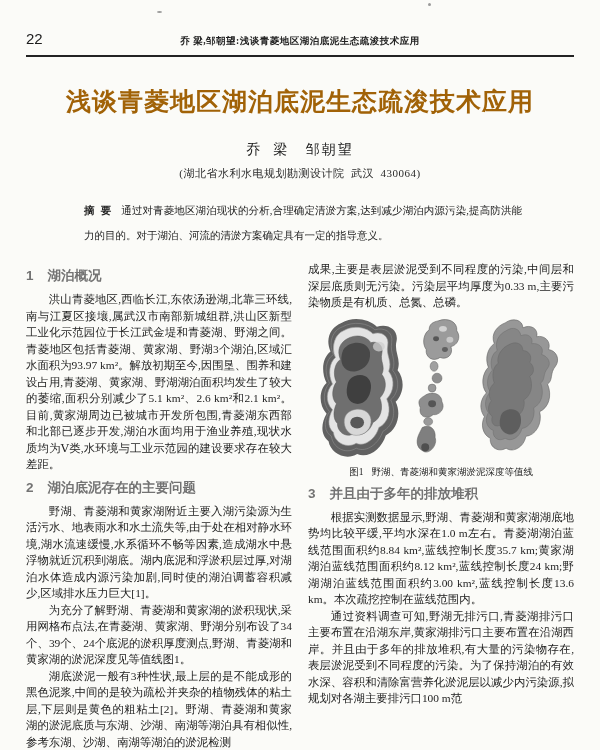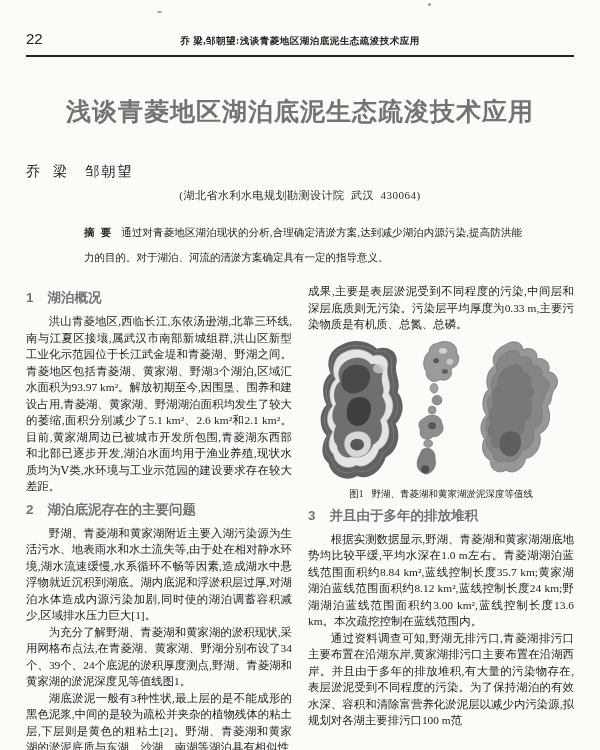--- a/index.html
+++ b/index.html
@@ -11,23 +11,23 @@
   .page{padding:0 26px;position:relative;}
 
   
   .hdr{display:flex;align-items:baseline;padding-top:30px;}
   .pageno{width:46px;font-size:15px;font-family:Liberation Sans, sans-serif;}
   .rhead{flex:1;text-align:center;font-family:Liberation Serif, serif;
          font-size:9.5px;font-weight:700;letter-spacing:.5px;color:#222;}
   .hdr-rule{border-bottom:2.5px solid #232323;margin-top:7px;}
 
   
-  .title{margin-top:38px;text-align:center;font-family:"Liberation Sans","DejaVu Sans",sans-serif;
-         font-size:25px;font-weight:900;letter-spacing:1px;color:#737373;}
-  .authors{margin-top:35px;font-size:14px;letter-spacing:2px;white-space:pre;color:#222;}
+  .title{margin-top:28px;text-align:center;font-family:"Liberation Sans","DejaVu Sans",sans-serif;
+         font-size:25px;font-weight:900;letter-spacing:1px;color:#a16207;}
+  .authors{margin-top:23px;text-align:center;font-size:14px;letter-spacing:2px;white-space:pre;color:#222;}
   .affil{margin-top:7px;text-align:center;font-size:11px;letter-spacing:.5px;white-space:pre;color:#2a2a2a;}
 
   
   .abs{margin:17px 52px 0 58px;font-size:10.5px;line-height:25px;text-align:justify;color:#222;}
   .abs b,.kw b{font-family:"Liberation Sans","DejaVu Sans",sans-serif;font-weight:700;font-size:10.5px;}
   .abs .lbl,.kw .lbl{margin-right:10px;white-space:pre;}
   .kw{margin:1px 52px 0 58px;font-size:10.5px;line-height:17px;color:#222;}
   .kw .it{font-style:italic;}
 
   

